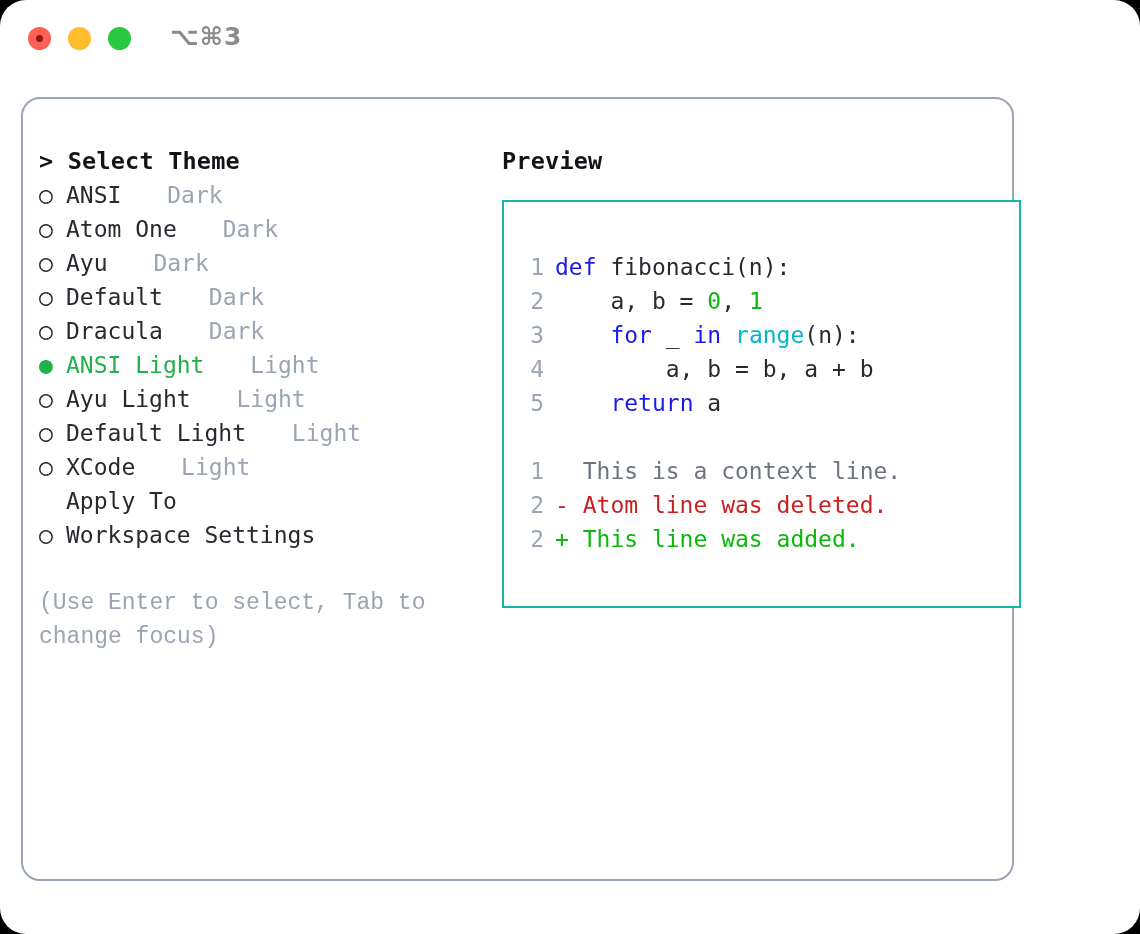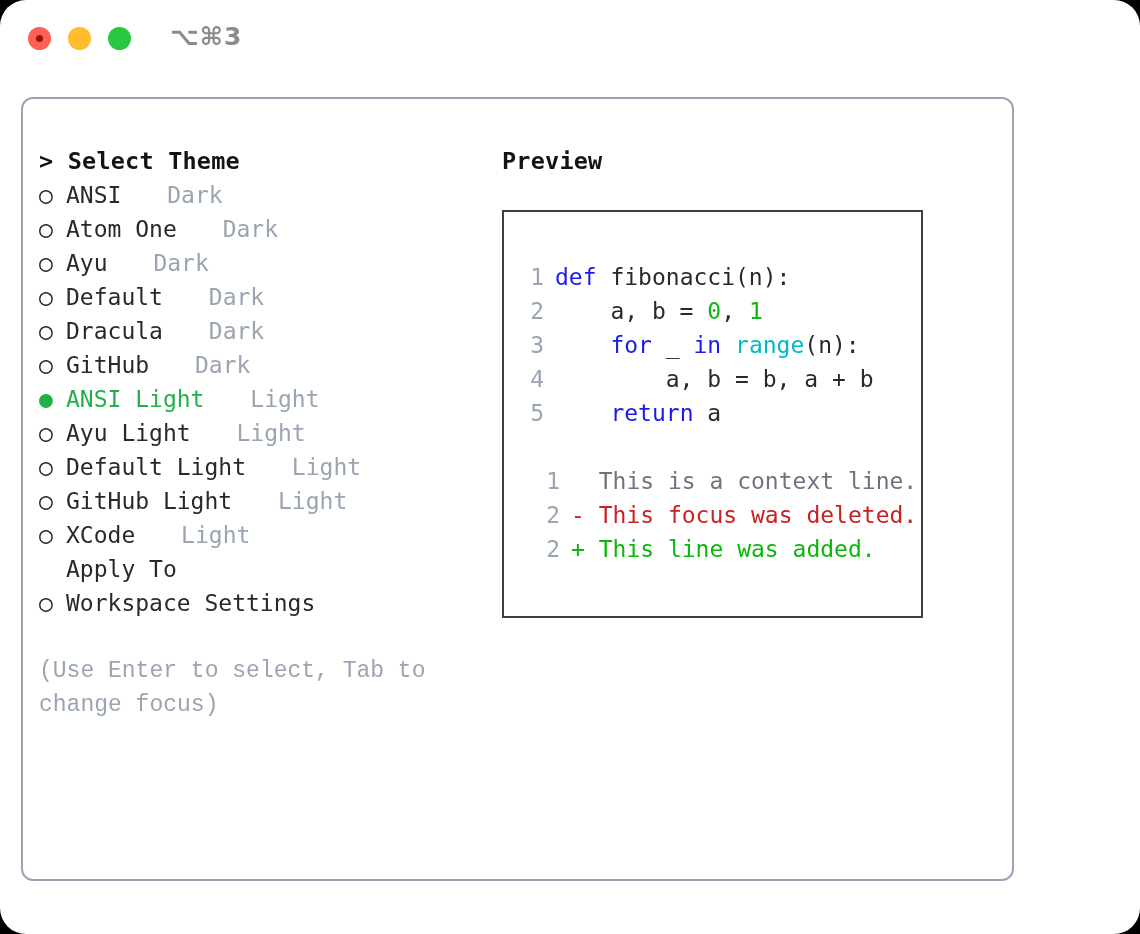--- a/index.html
+++ b/index.html
@@ -68,21 +68,21 @@
   }
 
   
   #panel {
     position: absolute;
     left: 21px;
     top: 97px;
     width: 993px;
     height: 784px;
     border: 2px solid #9aa5b4;
-    border-radius: 12px;
+    border-radius: 19px;
     box-sizing: border-box;
     background: #ffffff;
     padding-left: 32px;
   }
 
   
   #left-col {
     position: absolute;
     left: 16px;
     top: 45px;
@@ -141,24 +141,24 @@
   }
   #preview-header {
     font-family: "DejaVu Sans Mono", "Liberation Mono", monospace;
     font-weight: bold;
     font-size: 23.5px;
     line-height: 34px;
     color: #111418;
     letter-spacing: 0.2px;
   }
   #preview-box {
-    margin-top: 32px;
-    width: 421px;
+    margin-top: 22px;
+    width: 519px;
     height: 408px;
-    border: 2px solid #404040;
+    border: 2px solid #14b8a6;
     box-sizing: border-box;
     background: #ffffff;
     position: relative;
   }
   #code-area {
     position: absolute;
     left: 16px;
     top: 48px;
     right: 8px;
   }
@@ -176,21 +176,21 @@
     color: #9aa4b2;
     margin-right: 11px;
   }
   .kw   { color: #1a1aee; }
   .fn   { color: #00b8c8; }
   .num  { color: #0cb80c; }
   .plain{ color: #26292e; }
 
   #diff-area {
     position: absolute;
-    left: 32px;
+    left: 16px;
     top: 252px;
     right: 8px;
   }
   .diff-ctx { color: #6d7480; }
   .diff-del { color: #cc1f1f; }
   .diff-add { color: #0ab80a; }
 </style>
 </head>
 <body>
 
@@ -209,25 +209,23 @@
     <div id="left-col">
 
       <div class="mono-row" id="list-header">&gt; Select Theme</div>
 
       <div id="theme-list">
           <div class="mono-row theme-row"><span class="marker">○</span><span class="name">ANSI</span><span class="variant"> Dark</span></div>
           <div class="mono-row theme-row"><span class="marker">○</span><span class="name">Atom One</span><span class="variant"> Dark</span></div>
           <div class="mono-row theme-row"><span class="marker">○</span><span class="name">Ayu</span><span class="variant"> Dark</span></div>
           <div class="mono-row theme-row"><span class="marker">○</span><span class="name">Default</span><span class="variant"> Dark</span></div>
           <div class="mono-row theme-row"><span class="marker">○</span><span class="name">Dracula</span><span class="variant"> Dark</span></div>
-          <div class="mono-row theme-row"><span class="marker">○</span><span class="name">GitHub</span><span class="variant"> Dark</span></div>
           <div class="mono-row theme-row selected"><span class="marker">●</span><span class="name">ANSI Light</span><span class="variant"> Light</span></div>
           <div class="mono-row theme-row"><span class="marker">○</span><span class="name">Ayu Light</span><span class="variant"> Light</span></div>
           <div class="mono-row theme-row"><span class="marker">○</span><span class="name">Default Light</span><span class="variant"> Light</span></div>
-          <div class="mono-row theme-row"><span class="marker">○</span><span class="name">GitHub Light</span><span class="variant"> Light</span></div>
           <div class="mono-row theme-row"><span class="marker">○</span><span class="name">XCode</span><span class="variant"> Light</span></div>
         </div>
 
       <div id="apply-block">
         <div id="apply-title">Apply To</div>
         <div id="apply-list">
             <div class="mono-row apply-row"><span class="marker">○</span><span class="name">Workspace Settings</span></div>
           </div>
       </div>
 
@@ -240,20 +238,20 @@
       <div id="preview-box">
         <div id="code-area">
             <div class="code-line"><span class="lineno">1</span><span class="kw">def</span><span class="plain"> fibonacci(n):</span></div>
             <div class="code-line"><span class="lineno">2</span><span class="plain">    a, b = </span><span class="num">0</span><span class="plain">, </span><span class="num">1</span></div>
             <div class="code-line"><span class="lineno">3</span><span class="plain">    </span><span class="kw">for</span><span class="plain"> _ </span><span class="kw">in</span><span class="plain"> </span><span class="fn">range</span><span class="plain">(n):</span></div>
             <div class="code-line"><span class="lineno">4</span><span class="plain">        a, b = b, a + b</span></div>
             <div class="code-line"><span class="lineno">5</span><span class="plain">    </span><span class="kw">return</span><span class="plain"> a</span></div>
           </div>
         <div id="diff-area">
             <div class="code-line"><span class="lineno">1</span><span class="diff-ctx">  This is a context line.</span></div>
-            <div class="code-line"><span class="lineno">2</span><span class="diff-del">- This focus was deleted.</span></div>
+            <div class="code-line"><span class="lineno">2</span><span class="diff-del">- Atom line was deleted.</span></div>
             <div class="code-line"><span class="lineno">2</span><span class="diff-add">+ This line was added.</span></div>
           </div>
       </div>
     </div>
 
   </div>
 </div>
 
 </body></html>

